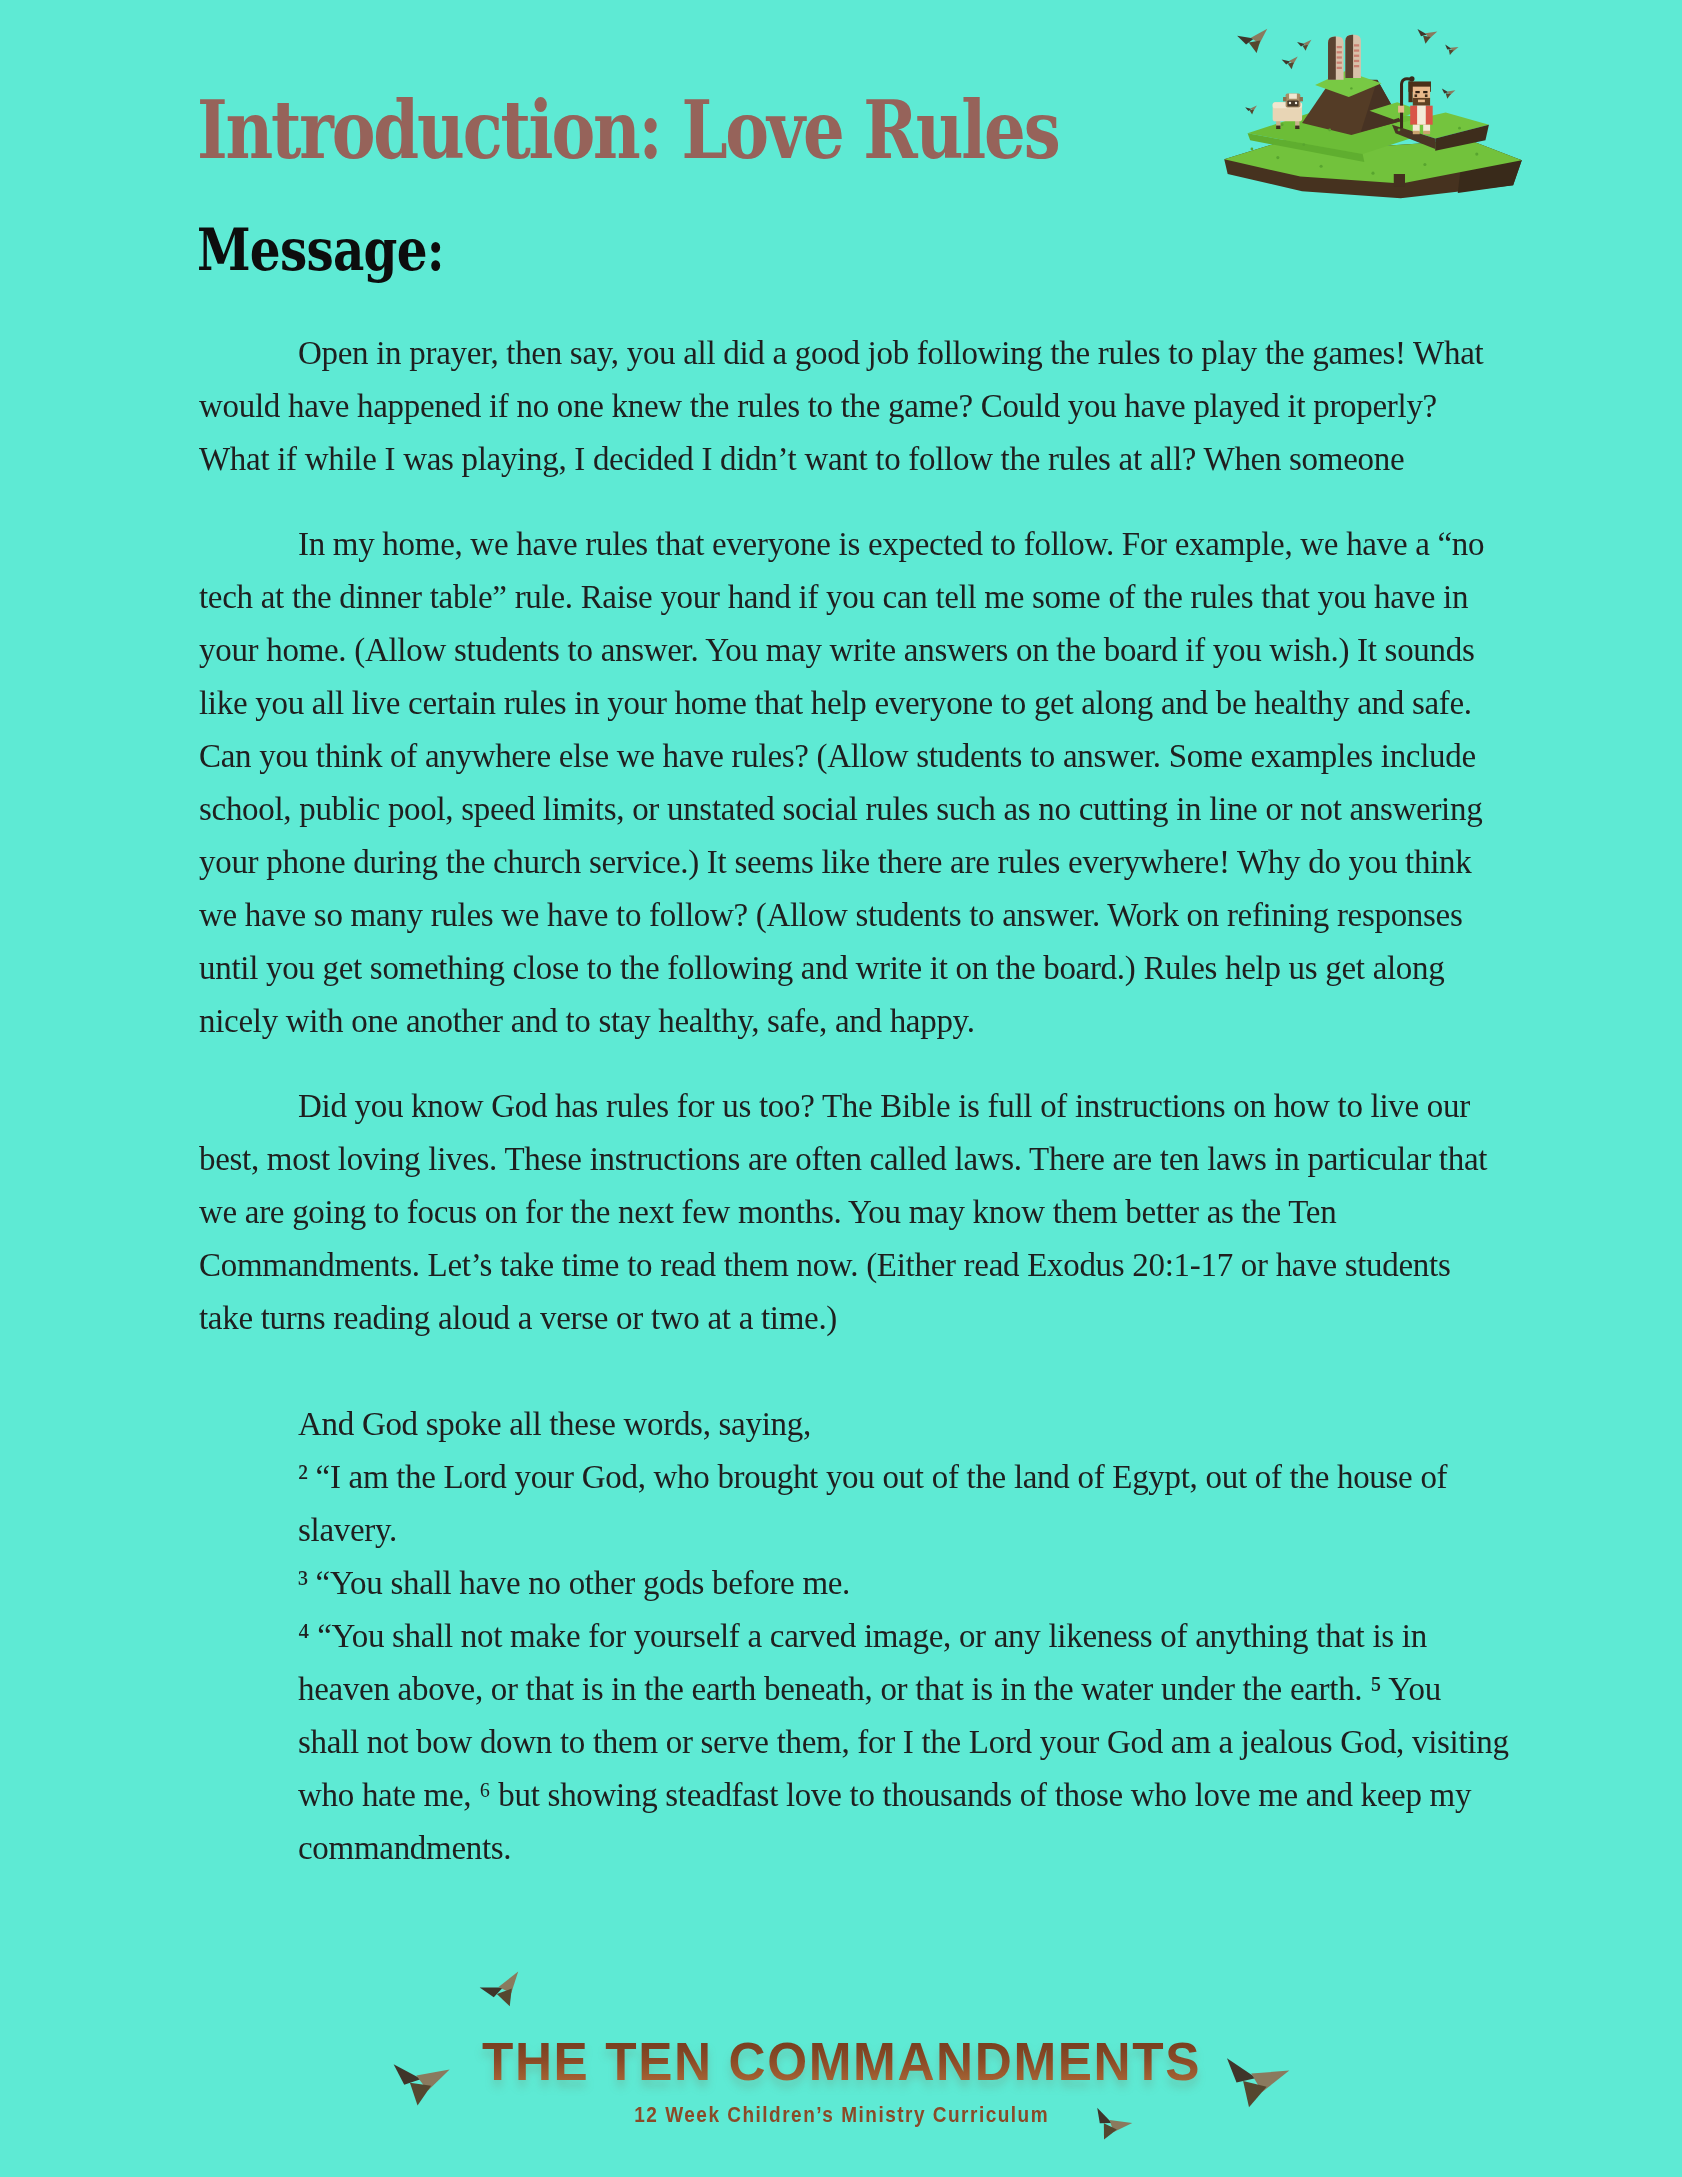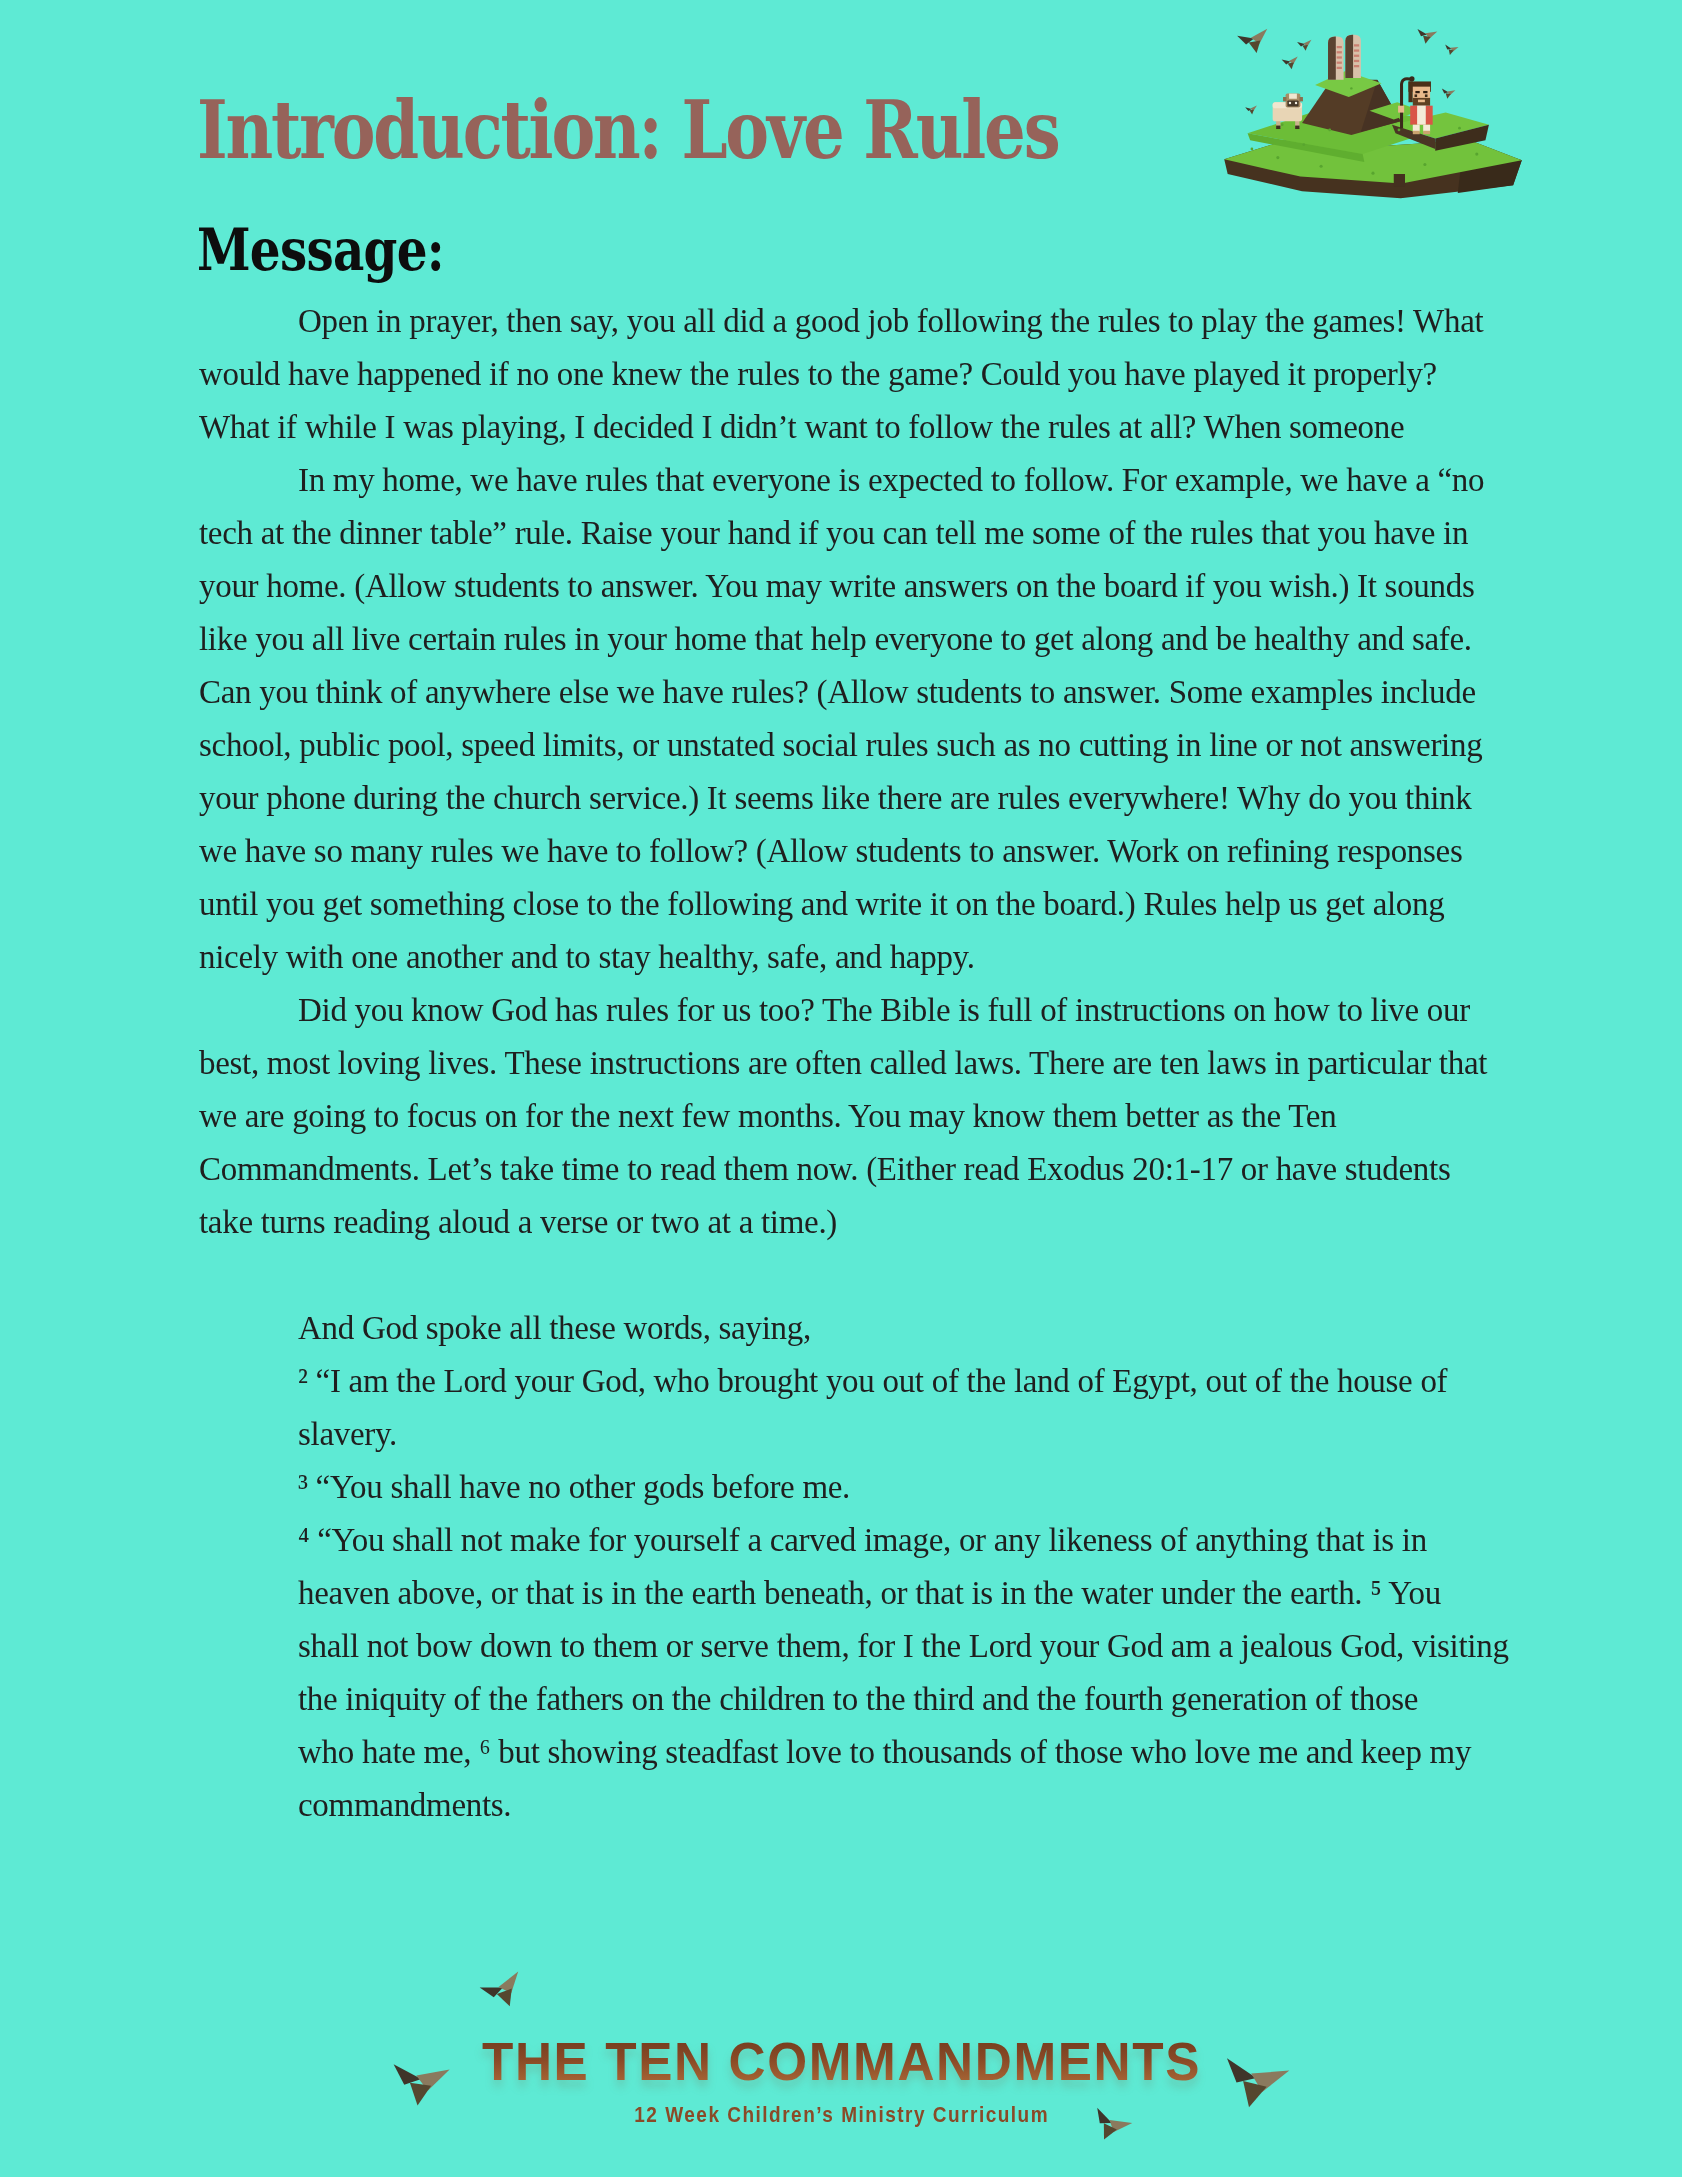--- a/index.html
+++ b/index.html
@@ -37,21 +37,21 @@
   .body-text{
     position:absolute;left:199px;top:295px;width:1435px;
     font-size:33px;
     letter-spacing:-0.3px;
     color:#1f1f1f;
   }
   .body-text .line{
     height:53px;line-height:53px;
     white-space:nowrap;
   }
-  .para .line:first-child{ text-indent:99px; }
+  .para .line:first-child{ text-indent:99px;margin-top:32px; }
   .spacer-line{ height:53px; }
   .scripture{ margin-left:99px; }
   
   .footer-title{
     position:absolute;left:0;right:0;top:2034px;
     margin:0;text-align:center;
     font-family:"Liberation Sans","DejaVu Sans",sans-serif;
     font-weight:bold;
     font-size:54px;line-height:54px;
     letter-spacing:1.7px;
@@ -240,21 +240,20 @@
       </div>
     <div class="spacer-line"></div>
     <div class="scripture">
         <div class="line">And God spoke all these words, saying,</div>
         <div class="line">² “I am the Lord your God, who brought you out of the land of Egypt, out of the house of</div>
         <div class="line">slavery.</div>
         <div class="line">³ “You shall have no other gods before me.</div>
         <div class="line">⁴ “You shall not make for yourself a carved image, or any likeness of anything that is in</div>
         <div class="line">heaven above, or that is in the earth beneath, or that is in the water under the earth. ⁵ You</div>
         <div class="line">shall not bow down to them or serve them, for I the Lord your God am a jealous God, visiting</div>
-        <div class="line">the iniquity of the fathers on the children to the third and the fourth generation of those</div>
         <div class="line">who hate me, ⁶ but showing steadfast love to thousands of those who love me and keep my</div>
         <div class="line">commandments.</div>
       </div>
   </div>
 
   <h3 class="footer-title"><span>THE TEN COMMANDMENTS</span></h3>
   <div class="footer-subtitle"><span>12 Week Children’s Ministry Curriculum</span></div>
 
   <svg class="footer-birds" viewBox="0 0 1120 235">
     <g>

